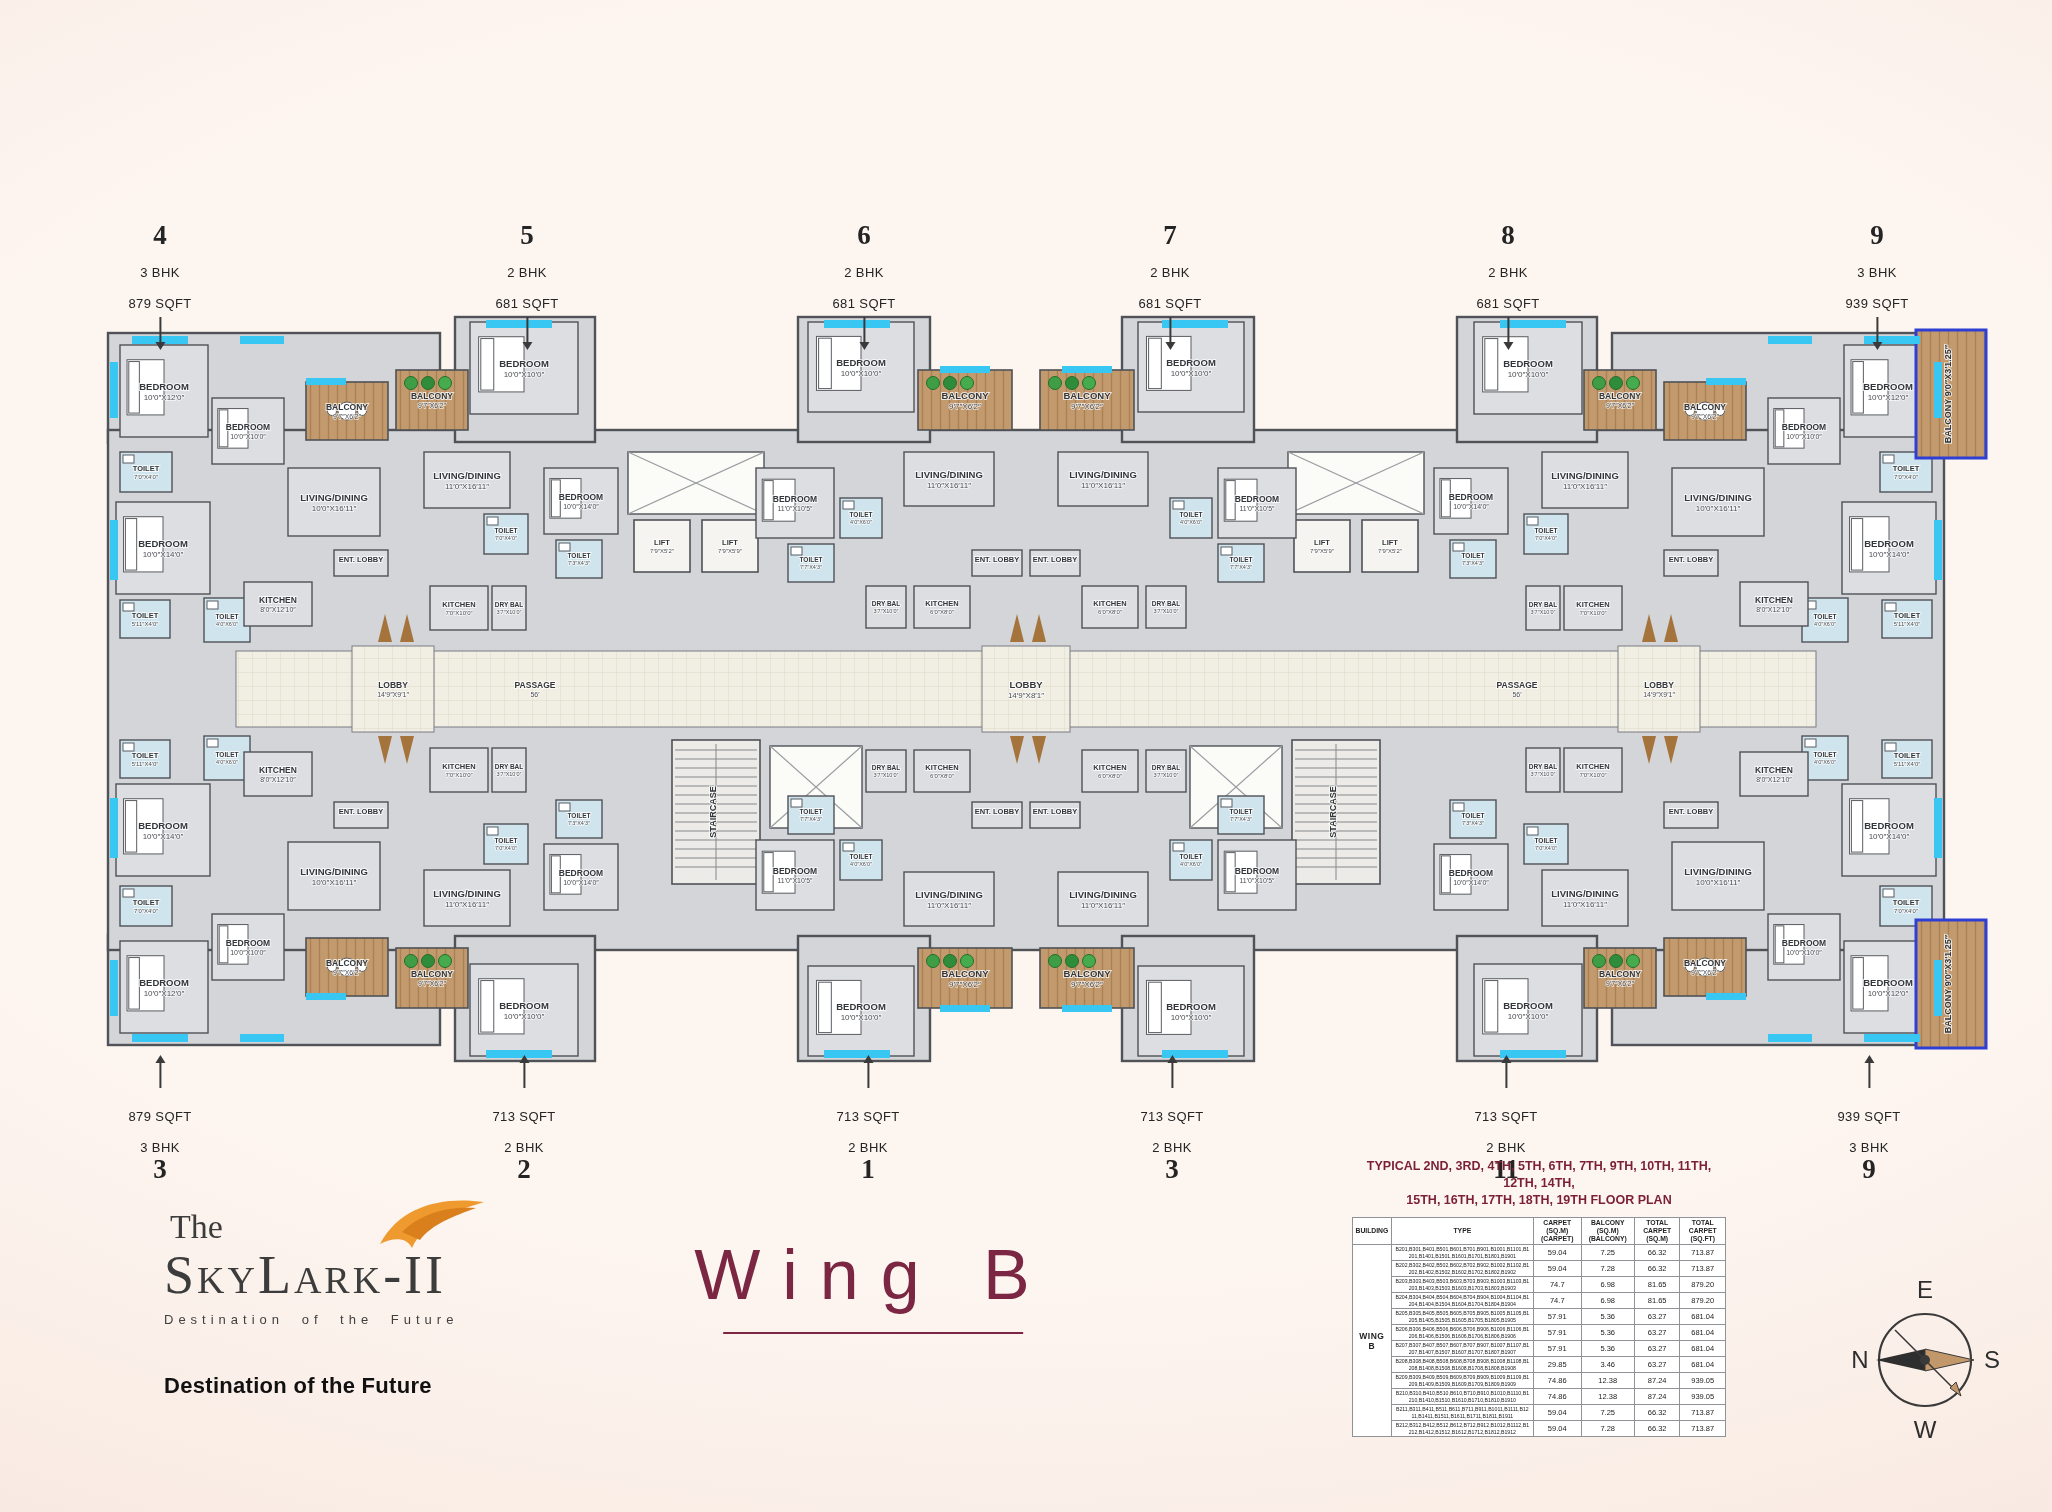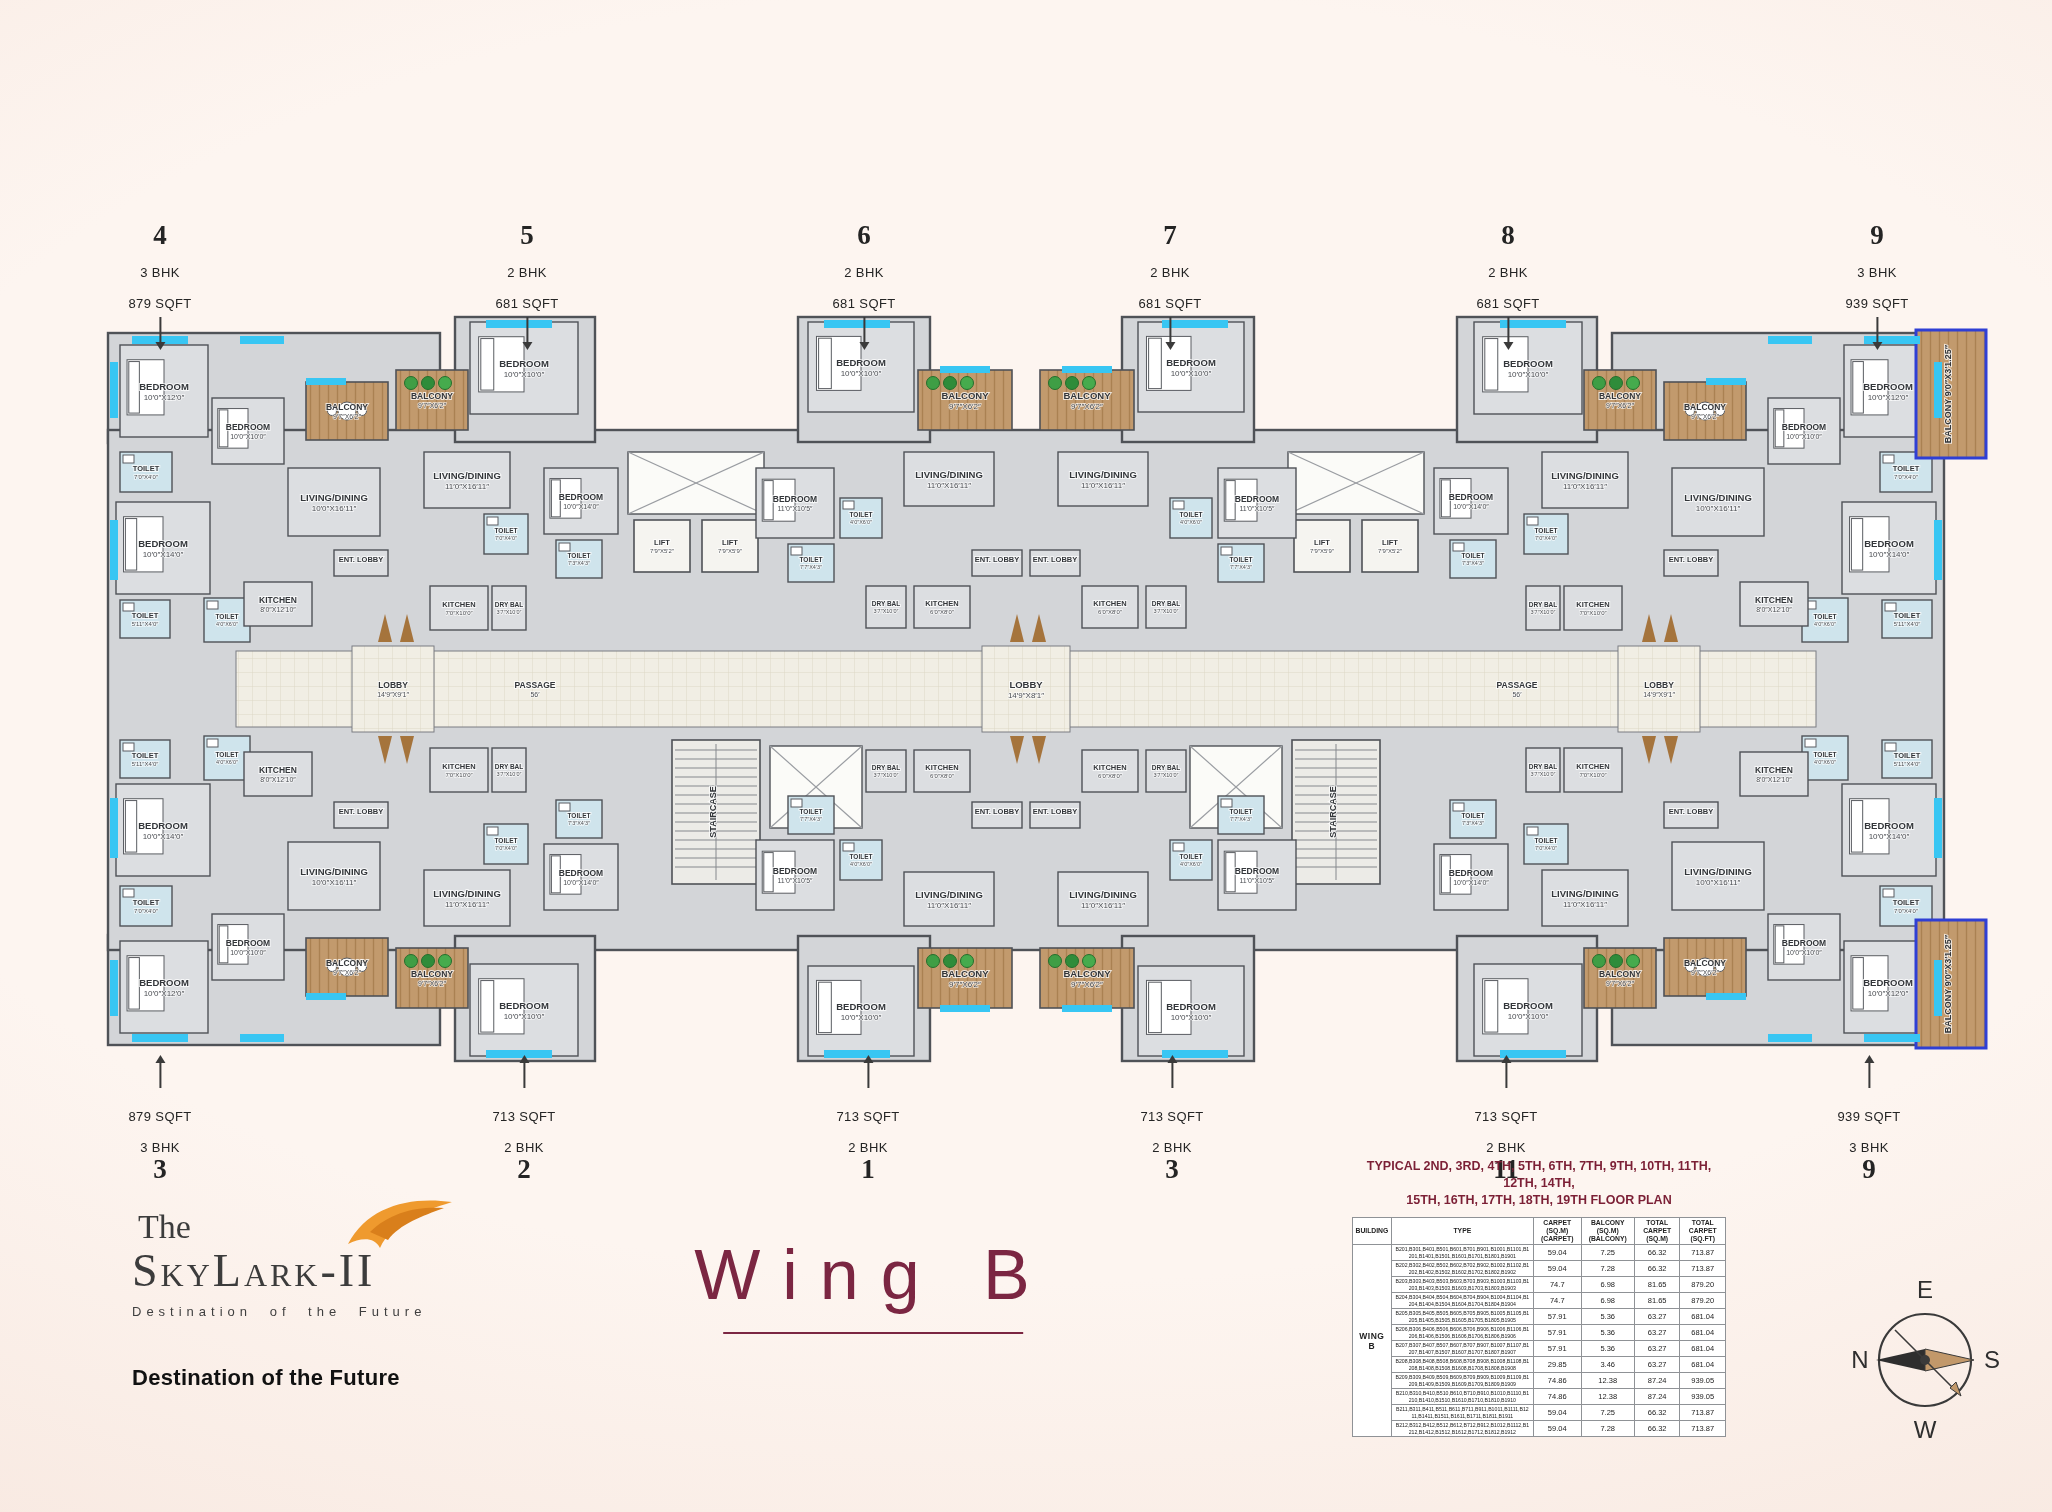--- a/index.html
+++ b/index.html
@@ -27,24 +27,24 @@
   
   .callout{position:absolute;display:flex;flex-direction:column;align-items:center;transform:translateX(-50%);color:#242424;text-align:center;}
   .callout .num{font-family:"Liberation Serif",serif;font-weight:bold;font-size:27px;line-height:1;}
   .callout .sub{font-size:13px;letter-spacing:.4px;margin-top:17px;line-height:1.1;}
   .pline{width:2px;height:26px;background:#3a3a3a;margin-top:5px;}
   .pline.b{margin:0 0 5px 0;}
   .ahead{width:0;height:0;border:5px solid transparent;}
   .ahead.down{border-top:8px solid #3a3a3a;margin-top:-1px;}
   .ahead.up{border-bottom:8px solid #3a3a3a;margin-bottom:-1px;}
   
-  #brand{position:absolute;left:132px;top:1208px;width:480px;}
+  #brand{position:absolute;left:164px;top:1208px;width:480px;}
   #brand .the{font-family:"Liberation Serif",serif;font-size:34px;color:#3c3c3c;margin-left:6px;}
   #brand .bird{position:absolute;left:208px;top:-16px;}
-  #brand .name{font-family:"Liberation Serif",serif;font-variant:small-caps;font-size:46px;letter-spacing:3px;color:#3c3c3c;line-height:1;margin-top:2px;}
+  #brand .name{font-family:"Liberation Serif",serif;font-variant:small-caps;font-size:54px;letter-spacing:3px;color:#3c3c3c;line-height:1;margin-top:2px;}
   #brand .tag1{font-size:13px;letter-spacing:5px;word-spacing:9px;color:#3f3f3f;margin-top:10px;}
   #brand .tag2{font-size:22px;font-weight:bold;color:#111;margin-top:46px;letter-spacing:.3px;}
   
   #wing{position:absolute;left:873px;top:1240px;transform:translateX(-50%);text-align:center;color:#7b2642;}
   #wing .t{font-size:70px;letter-spacing:22px;line-height:1;white-space:nowrap;}
   #wing .rule{width:300px;height:2px;background:#7b2642;margin:22px auto 16px auto;}
   #wing .s{font-size:36px;letter-spacing:1px;}
   
   #tablebox{position:absolute;left:1352px;top:1158px;width:374px;}
   #tablebox .ttl{color:#7b1f35;font-weight:bold;font-size:12.5px;text-align:center;line-height:1.35;margin-bottom:8px;}

